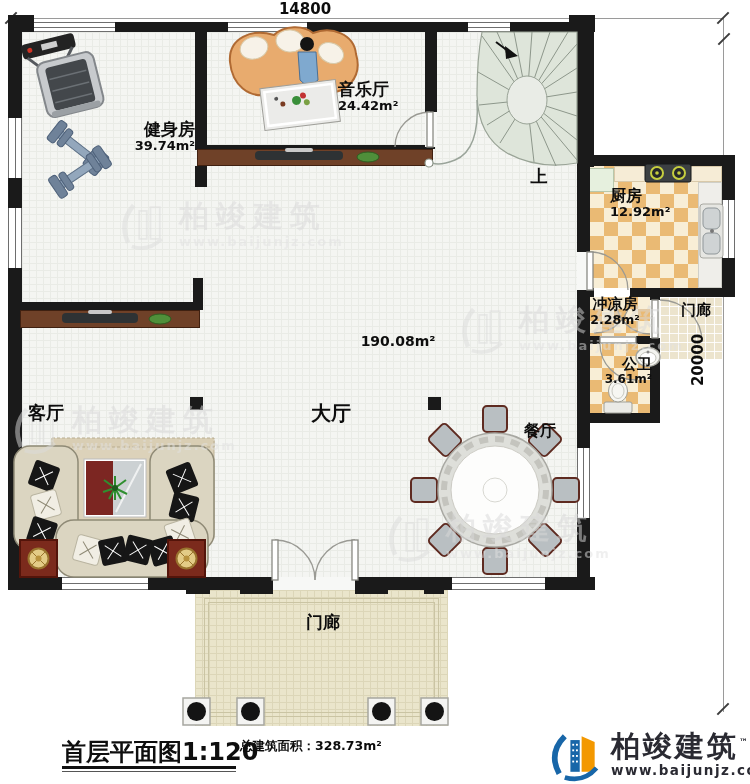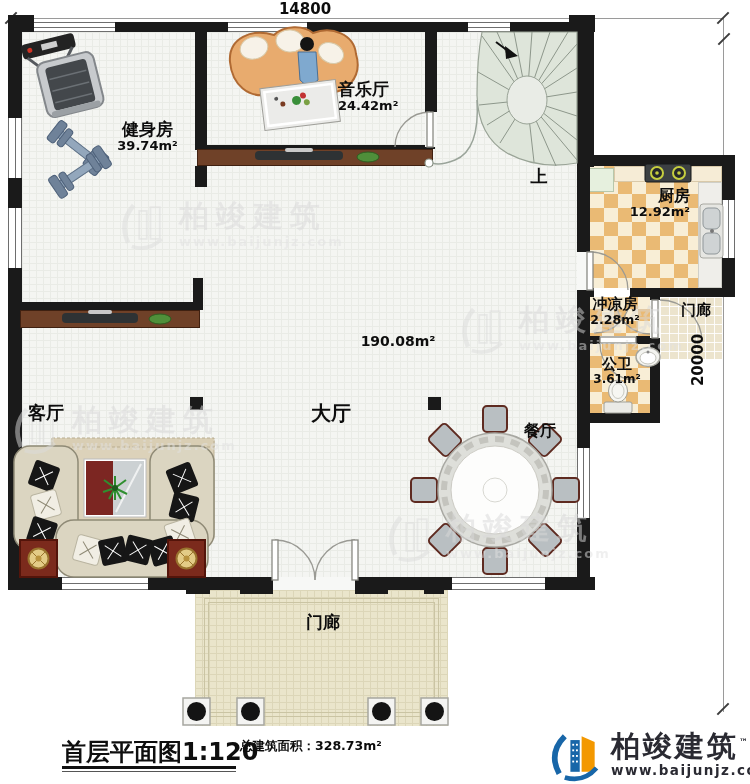--- a/index.html
+++ b/index.html
@@ -427,37 +427,37 @@
       <rect x="26" y="16" width="8" height="30" fill="none" stroke="#dcdcdc" stroke-width="2"></rect>
       <rect x="38" y="12" width="10" height="34" fill="none" stroke="#dcdcdc" stroke-width="2"></rect>
       <path d="M18,54 Q36,60 50,46" stroke="#dcdcdc" stroke-width="4" fill="none"></path>
     </svg>
     <div>
         <span class="wm-name">柏竣建筑</span>
          <span class="wm-url">www.baijunjz.com</span>
       </div>
   </div>
 
-  <div class="label z7" style="left:100px;top:120px;width:95px;text-align:center;">
+  <div class="label z7" style="left:100px;top:120px;width:95px;text-align:right;">
     <span class="room-name" style="font-size:17px;">健身房</span>
     <span class="room-area">39.74m²</span>
   </div>
   <div class="label z7" style="left:338px;top:80px;width:70px;text-align:left;">
     <span class="room-name" style="font-size:17px;">音乐厅</span>
     <span class="room-area">24.42m²</span>
   </div>
-  <div class="label z7" style="left:610px;top:187px;width:80px;text-align:right;">
+  <div class="label z7" style="left:610px;top:187px;width:80px;text-align:left;">
     <span class="room-name">厨房</span>
     <span class="room-area">12.92m²</span>
   </div>
   <div class="label z7" style="left:578px;top:296px;width:74px;text-align:center;">
     <span class="room-name" style="font-size:15px;font-family:Liberation Serif, serif;">冲凉房</span>
     <span class="room-area" style="font-size:12.5px;">2.28m²</span>
   </div>
-  <div class="label z7" style="left:582px;top:356px;width:70px;text-align:center;">
+  <div class="label z7" style="left:582px;top:356px;width:70px;text-align:right;">
     <span class="room-name" style="font-size:15px;">公卫</span>
     <span class="room-area" style="font-size:12px;">3.61m²</span>
   </div>
   <div class="label z7" style="left:668px;top:302px;width:56px;text-align:center;font-size:15px;">
     <span>门廊</span>
   </div>
   <div class="label z7" style="left:348px;top:334px;width:100px;text-align:center;font-size:14px;">
     <span>190.08m²</span>
   </div>
   <div class="label z7" style="left:303px;top:402px;width:56px;text-align:center;font-size:20px;">

